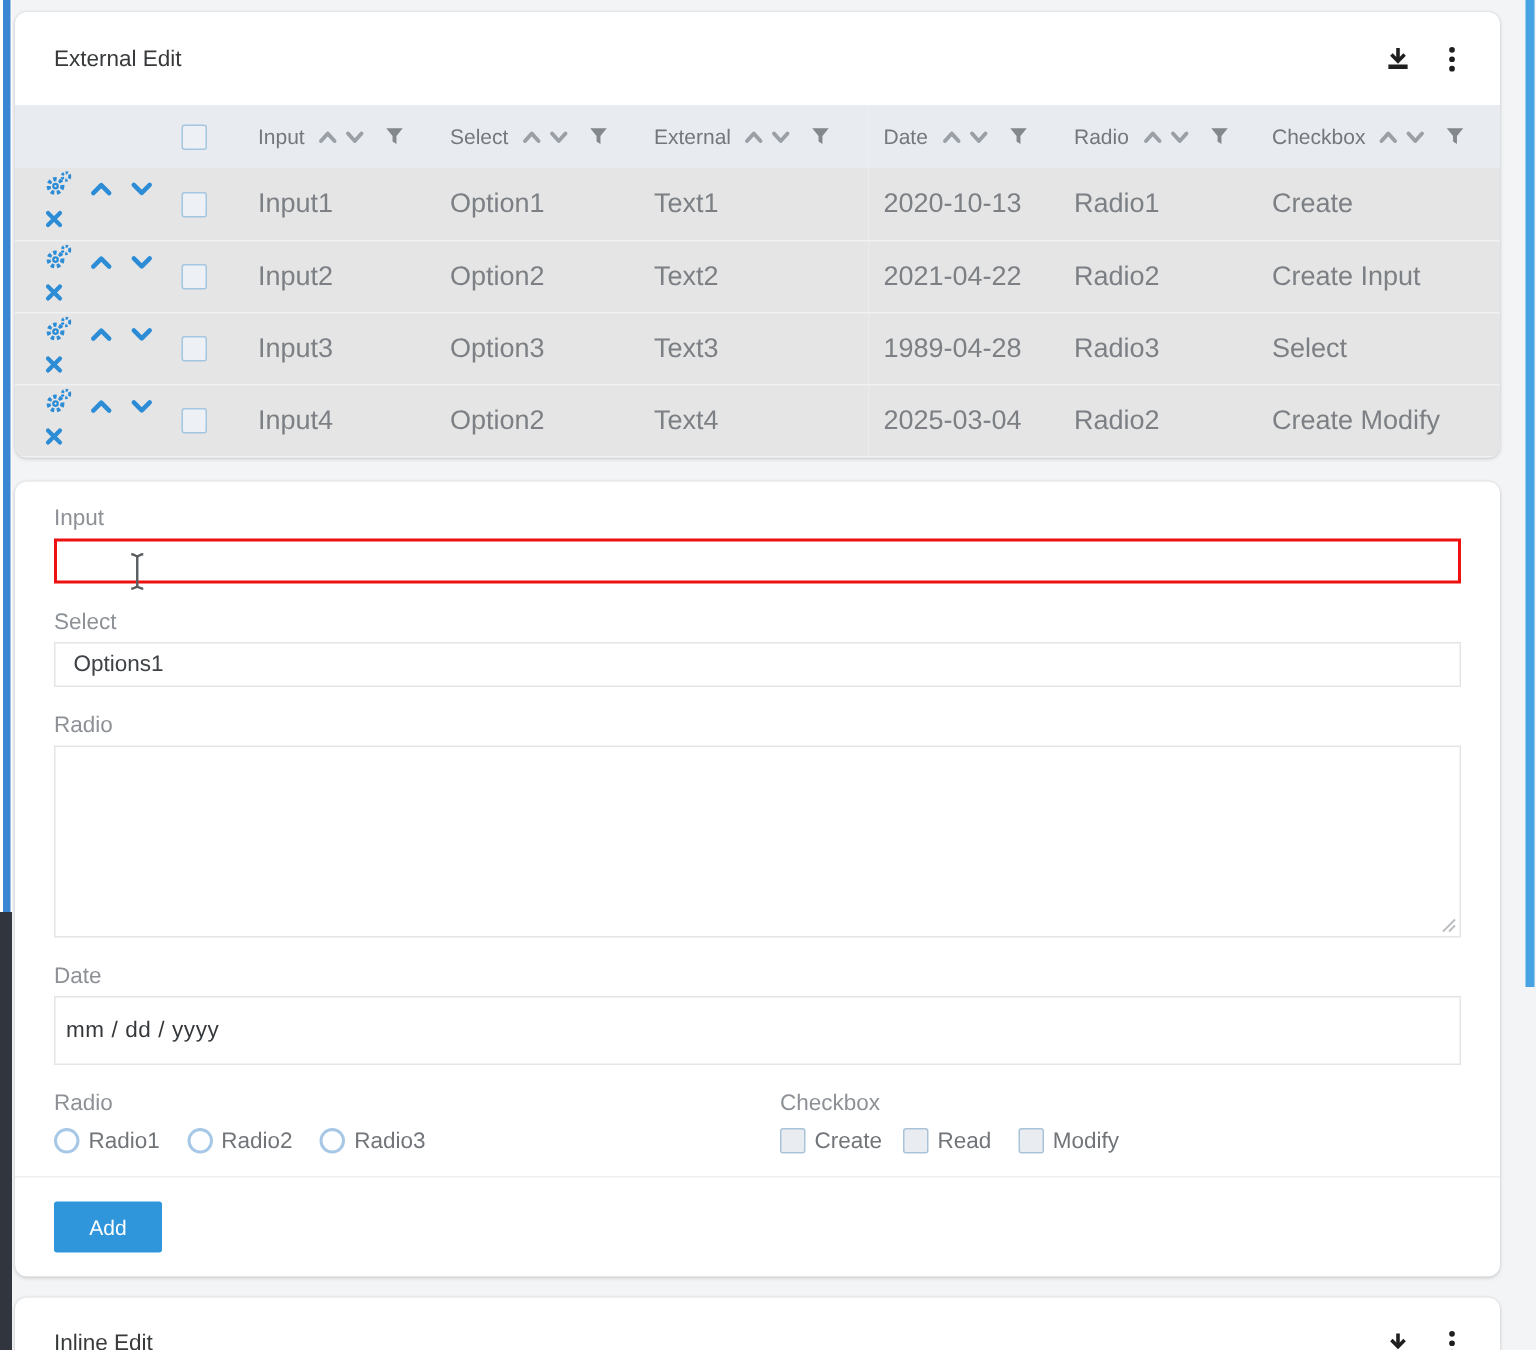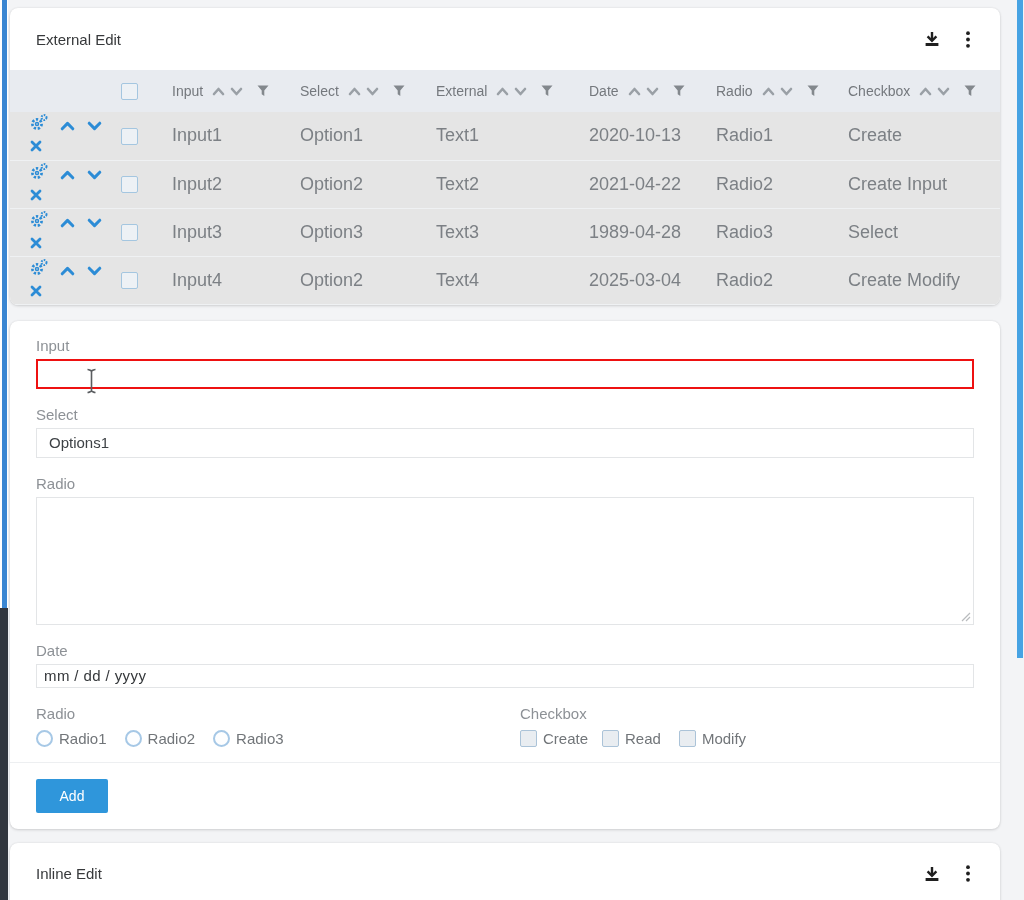--- a/index.html
+++ b/index.html
@@ -57,21 +57,21 @@
     font-size:15px; padding:0 10px; color:#333; display:block;
   }
   .cursor-ibeam { position:absolute; left:49px; top:9px; pointer-events:none; }
   .f-select {
     width:100%; height:30px; border:1px solid #e3e5e7; display:flex; align-items:center;
     padding-left:12px; font-size:15px; color:#3e4246; cursor:pointer; background:#fff;
   }
   .f-textarea { width:100%; height:128px; border:1px solid #e3e5e7; position:relative; background:#fff; }
   .resize-grip { position:absolute; right:2px; bottom:2px; }
   .f-date {
-    width:100%; height:24px; border:1px solid #e3e5e7; display:flex; align-items:center;
+    width:100%; height:46px; border:1px solid #e3e5e7; display:flex; align-items:center;
     padding-left:7px; font-size:15px; color:#35383b; letter-spacing:.4px; background:#fff; cursor:text;
   }
   .rc-row { display:flex; margin-bottom:0; }
   .rc-left { width:484px; }
   .rc-right { flex:1; }
   .opt-row { display:flex; align-items:center; margin-top:8px; height:18px; }
   .radio-dot {
     width:17px; height:17px; border-radius:50%; border:2px solid #a6c8e6; background:#fdfeff;
     display:inline-block; cursor:pointer; flex:none;
   }

